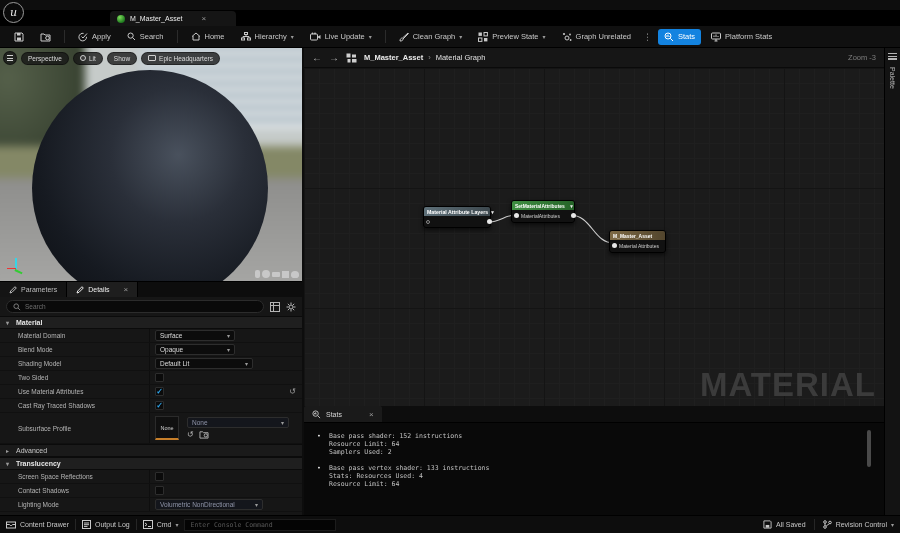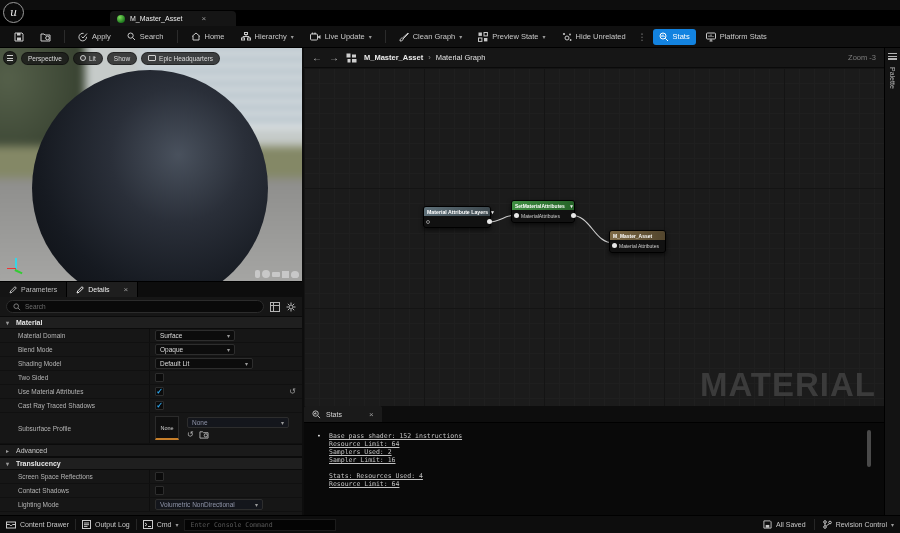--- a/index.html
+++ b/index.html
@@ -117,21 +117,21 @@
   .pin.hollow{width:4px;height:4px;background:transparent;border:1px solid #8a8a8a;}
   .pinlab{position:absolute;font-size:5px;color:#cfcfcf;white-space:nowrap;}
   .wires{position:absolute;inset:0;pointer-events:none;}
 
   
   .statspanel{position:relative;width:580px;height:109px;background:#090909;}
   .stats-tabs{height:17px;background:#0d0d0d;display:flex;align-items:flex-end;border-bottom:1px solid #000;}
   .stats-tab{height:16px;background:#1a1a1a;display:flex;align-items:center;gap:5px;padding:0 8px;font-size:7px;color:#d6d6d6;border-radius:2px 2px 0 0;}
   .stats-tab .x{color:#9a9a9a;margin-left:22px;font-size:8px;}
   .stats-body{padding:9px 0 0 13px;font-family:"DejaVu Sans Mono",monospace;font-size:6.5px;line-height:8px;color:#c2c2c2;}
-  .sline{padding-left:12px;white-space:pre;text-decoration:underline;}
+  .sline{padding-left:12px;white-space:pre;}
   .sline.bullet{position:relative;}
   .sline.bullet::before{content:"•";position:absolute;left:0;color:#e8e8e8;}
   .sline.blank{height:8px;}
   .sscroll{position:absolute;right:13px;top:24px;width:4px;height:37px;background:#4a4a4a;border-radius:2px;}
 
   
   .rstrip{left:884px;top:48px;width:16px;height:467px;background:#131313;border-left:1px solid #000;}
   .listicon{margin:5px auto 7px;width:9px;display:flex;flex-direction:column;gap:1.5px;}
   .listicon i{height:1.2px;background:#b5b5b5;display:block;}
   .vtext{writing-mode:vertical-rl;font-size:7px;color:#b5b5b5;margin-left:4px;}
@@ -238,21 +238,21 @@
       <span>Preview State</span>
         <span class="chev">▾</span>
     </div>
     <div class="tbtn">
       <svg width="10" height="10" viewBox="0 0 10 10">
           <circle cx="2" cy="2" r="1.1" fill="#c9c9c9"></circle>
           <circle cx="8" cy="2.5" r="0.9" fill="#c9c9c9"></circle>
           <circle cx="5" cy="6" r="2" fill="none" stroke="#c9c9c9"></circle>
           <circle cx="8.6" cy="8" r="0.9" fill="#c9c9c9"></circle>
         </svg>
-      <span>Hide Unrelated</span>
+      <span>Graph Unrelated</span>
     </div>
     <span class="dots">⋮</span>
     <div class="tbtn primary">
       <svg width="10" height="10" viewBox="0 0 10 10">
           <circle cx="4" cy="4" r="3" fill="none" stroke="#fff"></circle>
           <path d="M6.3 6.3 9 9" stroke="#fff"></path>
           <path d="M2.8 4.8V3.4M4 4.8V2.6M5.2 4.8V4" stroke="#fff"></path>
         </svg>
       <span>Stats</span>
     </div>
@@ -515,22 +515,22 @@
               <path d="M2.8 4.8V3.4M4 4.8V2.6M5.2 4.8V4" stroke="#c9c9c9"></path>
             </svg>
           <span>Stats</span>
           <span class="x">×</span>
         </div>
       </div>
       <div class="stats-body">
         <div class="sline bullet">Base pass shader: 152 instructions</div>
         <div class="sline">Resource Limit: 64</div>
         <div class="sline">Samplers Used: 2</div>
-        <div class="sline">Sampler Limit: 16</div>
         <div class="sline blank"></div>
+        <div class="sline bullet">Base pass vertex shader: 133 instructions</div>
         <div class="sline">Stats: Resources Used: 4</div>
         <div class="sline">Resource Limit: 64</div>
       </div>
       <div class="sscroll"></div>
     </div>
   </div>
 
   <div class="rstrip abs">
     <div class="listicon">
         <i></i>

